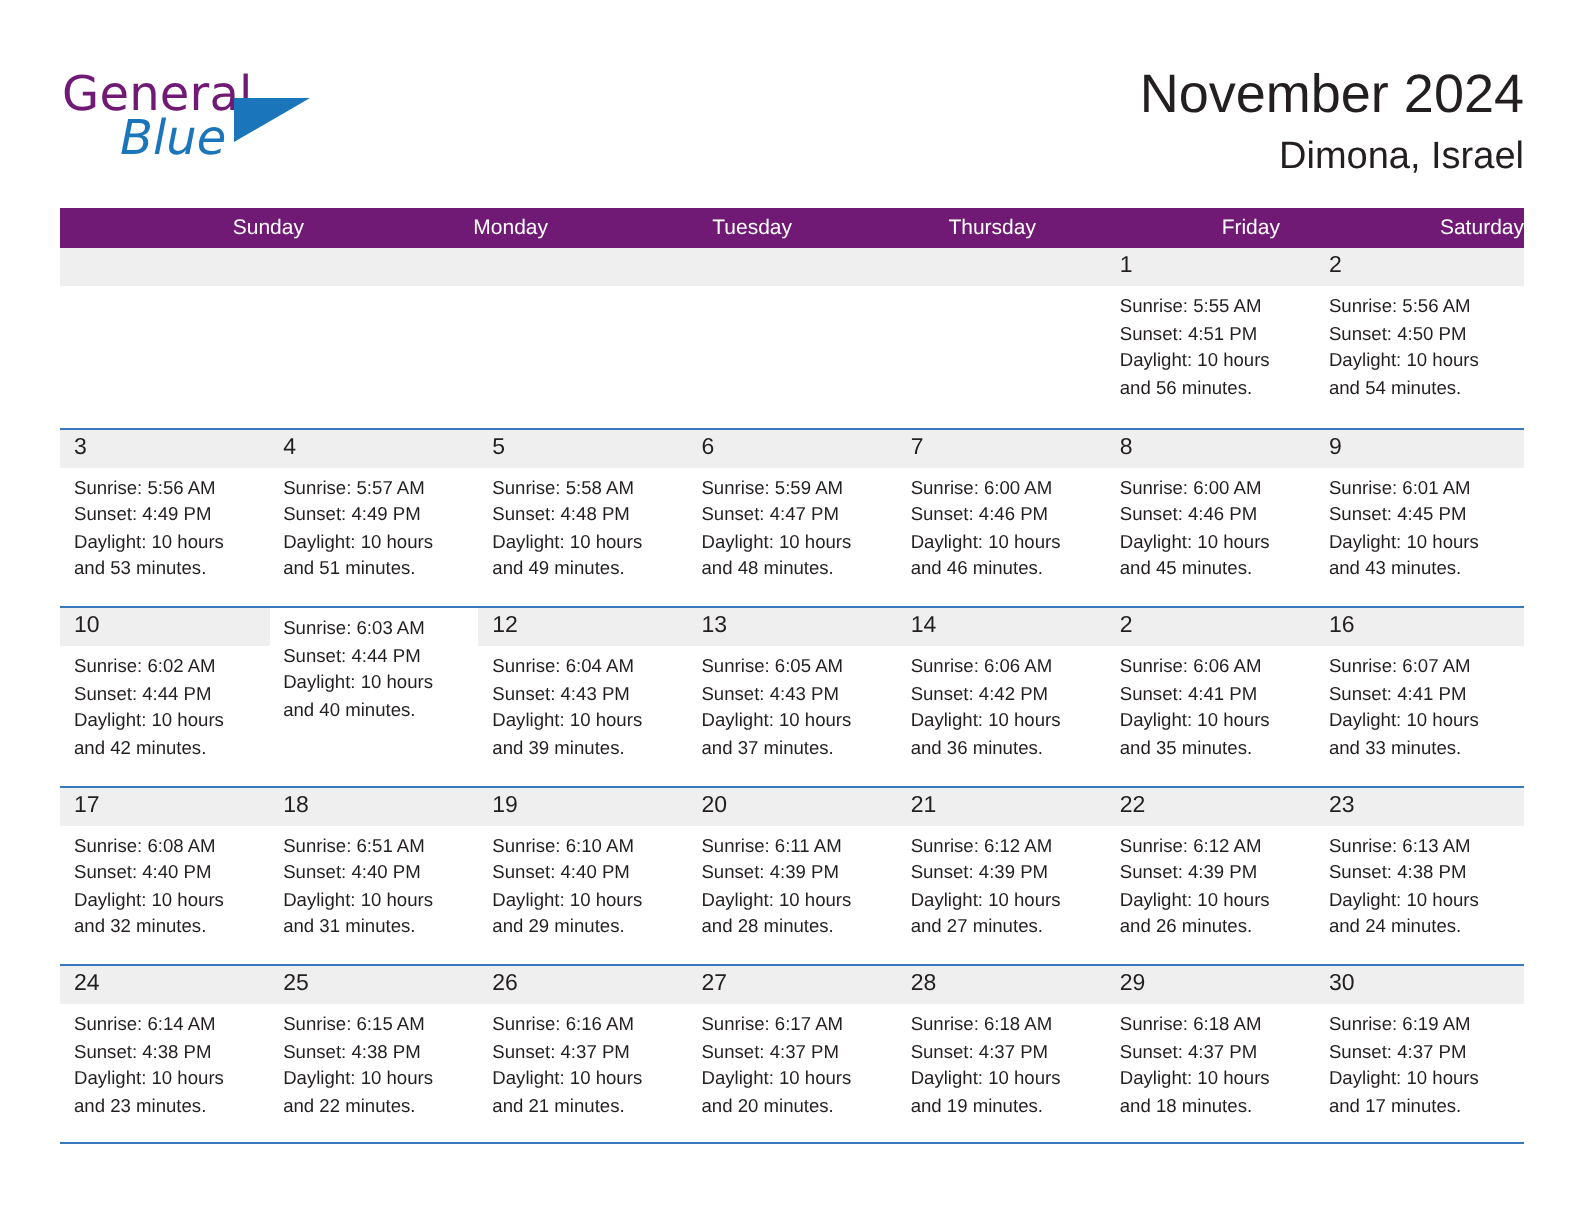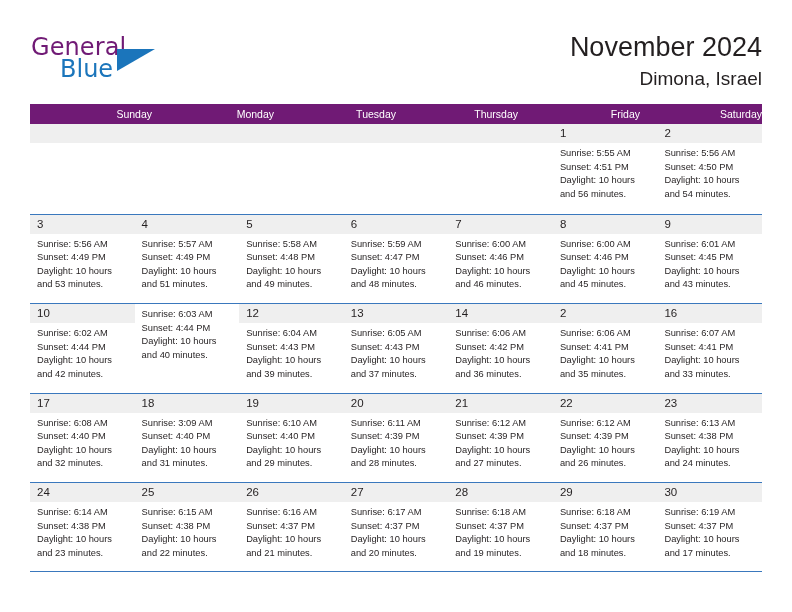--- a/index.html
+++ b/index.html
@@ -51,20 +51,21 @@
   }
   .brand-blue {
     position: absolute;
     left: 29px;
     top: 22px;
     font-size: 24px;
     color: #1b75bb;
     line-height: 28px;
     font-family: "DejaVu Sans", sans-serif;
     font-weight: 400;
+    font-style: italic;
   }
   .brand-triangle {
     position: absolute;
     left: 86px;
     top: 16px;
     width: 0;
     height: 0;
     border-left: 38px solid #1b75bb;
     border-bottom: 22px solid transparent;
   }
@@ -409,21 +410,21 @@
               <div>Sunset: 4:40 PM</div>
               <div>Daylight: 10 hours</div>
               <div>and 32 minutes.</div>
             </div>
           </div>
           <div class="day-cell filled">
             <div class="day-num-bar">
               <span class="day-num">18</span>
             </div>
             <div class="day-info">
-              <div>Sunrise: 3:09 AM</div>
+              <div>Sunrise: 6:51 AM</div>
               <div>Sunset: 4:40 PM</div>
               <div>Daylight: 10 hours</div>
               <div>and 31 minutes.</div>
             </div>
           </div>
           <div class="day-cell filled">
             <div class="day-num-bar">
               <span class="day-num">19</span>
             </div>
             <div class="day-info">

